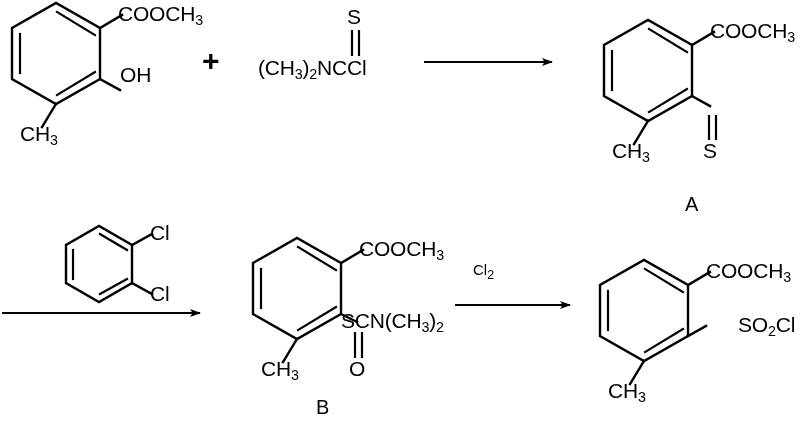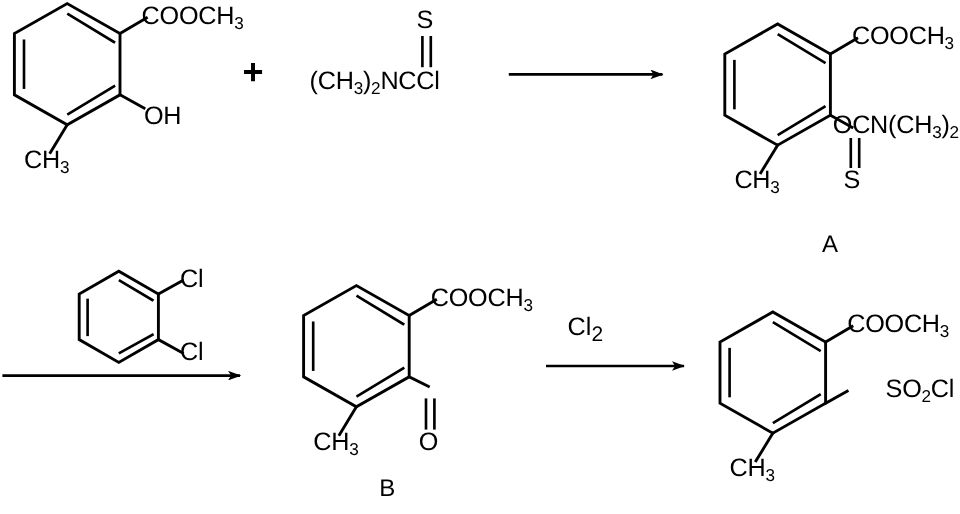--- a/index.html
+++ b/index.html
@@ -46,21 +46,21 @@
     line-height: 1;
   }
   .cmplabel {
     position: absolute;
     font-size: 20px;
     font-family: "Liberation Sans", sans-serif;
     line-height: 1;
   }
   .reagent {
     position: absolute;
-    font-size: 21px;
+    font-size: 15px;
     font-family: "Liberation Sans", sans-serif;
     line-height: 1;
   }
 </style>
 </head>
 <body>
 
 <div id="scheme">
 
   <svg class="canvas" viewBox="0 0 800 428">
@@ -158,48 +158,48 @@
       <path d="M688,285 L710,272"></path>
 
       <path d="M688,336 L706,326"></path>
 
       <path d="M644,361 L630,384"></path>
     </g>
   </svg>
 
   <div class="chem" style="left:118px; top:3px;"><span>COOCH</span><sub>3</sub></div>
 
-  <div class="chem" style="left:120px; top:86px;">OH</div>
+  <div class="chem" style="left:120px; top:64px;">OH</div>
 
   <div class="chem" style="left:20px; top:123px;"><span>CH</span><sub>3</sub></div>
 
   <div class="plus" style="left:202px; top:46px;">+</div>
 
   <div class="chem" style="left:347px; top:6px;">S</div>
 
   <div class="chem" style="left:258px; top:57px;text-align:right;"><span>(CH</span><sub>3</sub><span>)</span><sub>2</sub><span>NCCl</span></div>
 
   <div class="chem" style="left:710px; top:20px;"><span>COOCH</span><sub>3</sub></div>
 
   <div class="chem" style="left:612px; top:140px;"><span>CH</span><sub>3</sub></div>
 
-  <div class="chem" style="left:694px; top:94px;"><span>OCN(CH</span><sub>3</sub><span>)</span><sub>2</sub></div>
 
   <div class="chem" style="left:703px; top:140px;">S</div>
 
   <div class="cmplabel" style="left:685px; top:194px;">A</div>
 
   <div class="chem" style="left:150px; top:222px;">Cl</div>
 
   <div class="chem" style="left:150px; top:283px;">Cl</div>
 
   <div class="chem" style="left:359px; top:238px;"><span>COOCH</span><sub>3</sub></div>
 
   <div class="chem" style="left:261px; top:358px;"><span>CH</span><sub>3</sub></div>
 
+  <div class="chem" style="left:341px; top:310px;"><span>SCN(CH</span><sub>3</sub><span>)</span><sub>2</sub></div>
 
   <div class="chem" style="left:349px; top:358px;">O</div>
 
   <div class="cmplabel" style="left:316px; top:397px;">B</div>
 
   <div class="reagent" style="left:473px; top:262px;"><span>Cl</span><sub>2</sub></div>
 
   <div class="chem" style="left:706px; top:260px;"><span>COOCH</span><sub>3</sub></div>
 
   <div class="chem" style="left:608px; top:380px;"><span>CH</span><sub>3</sub></div>

